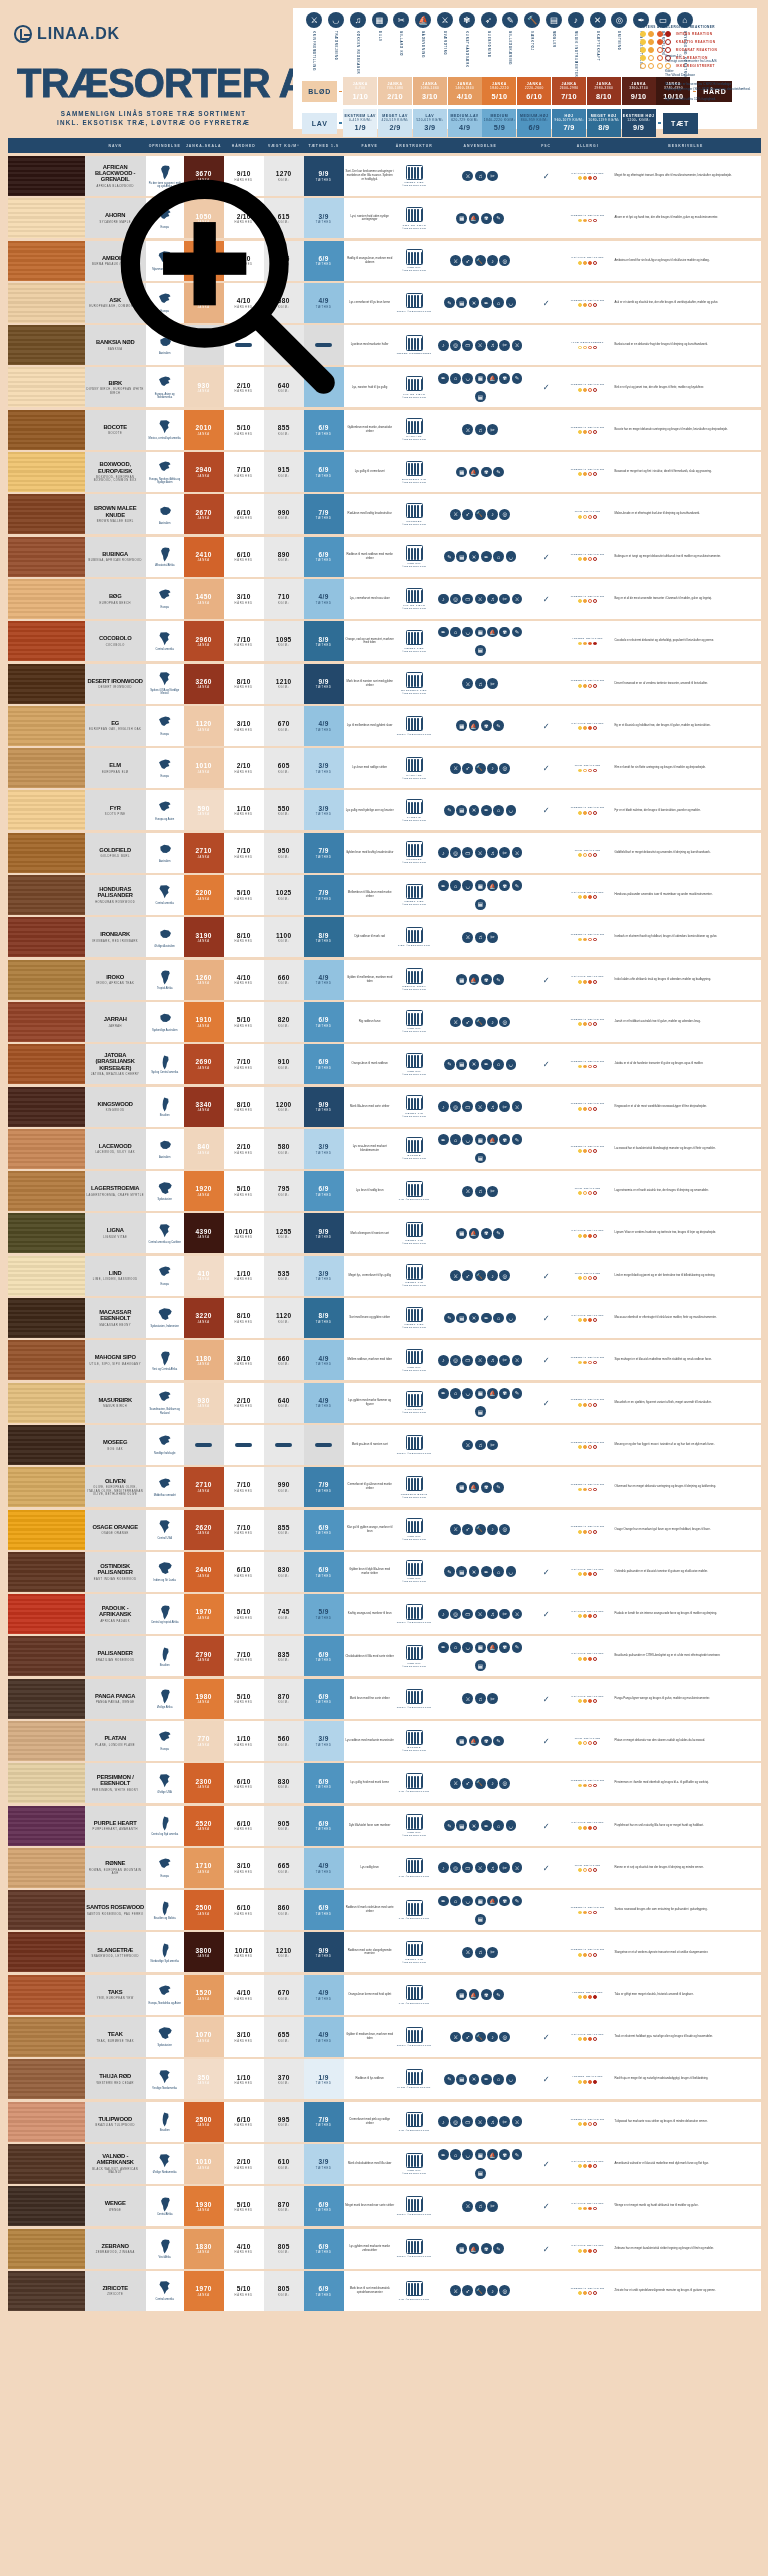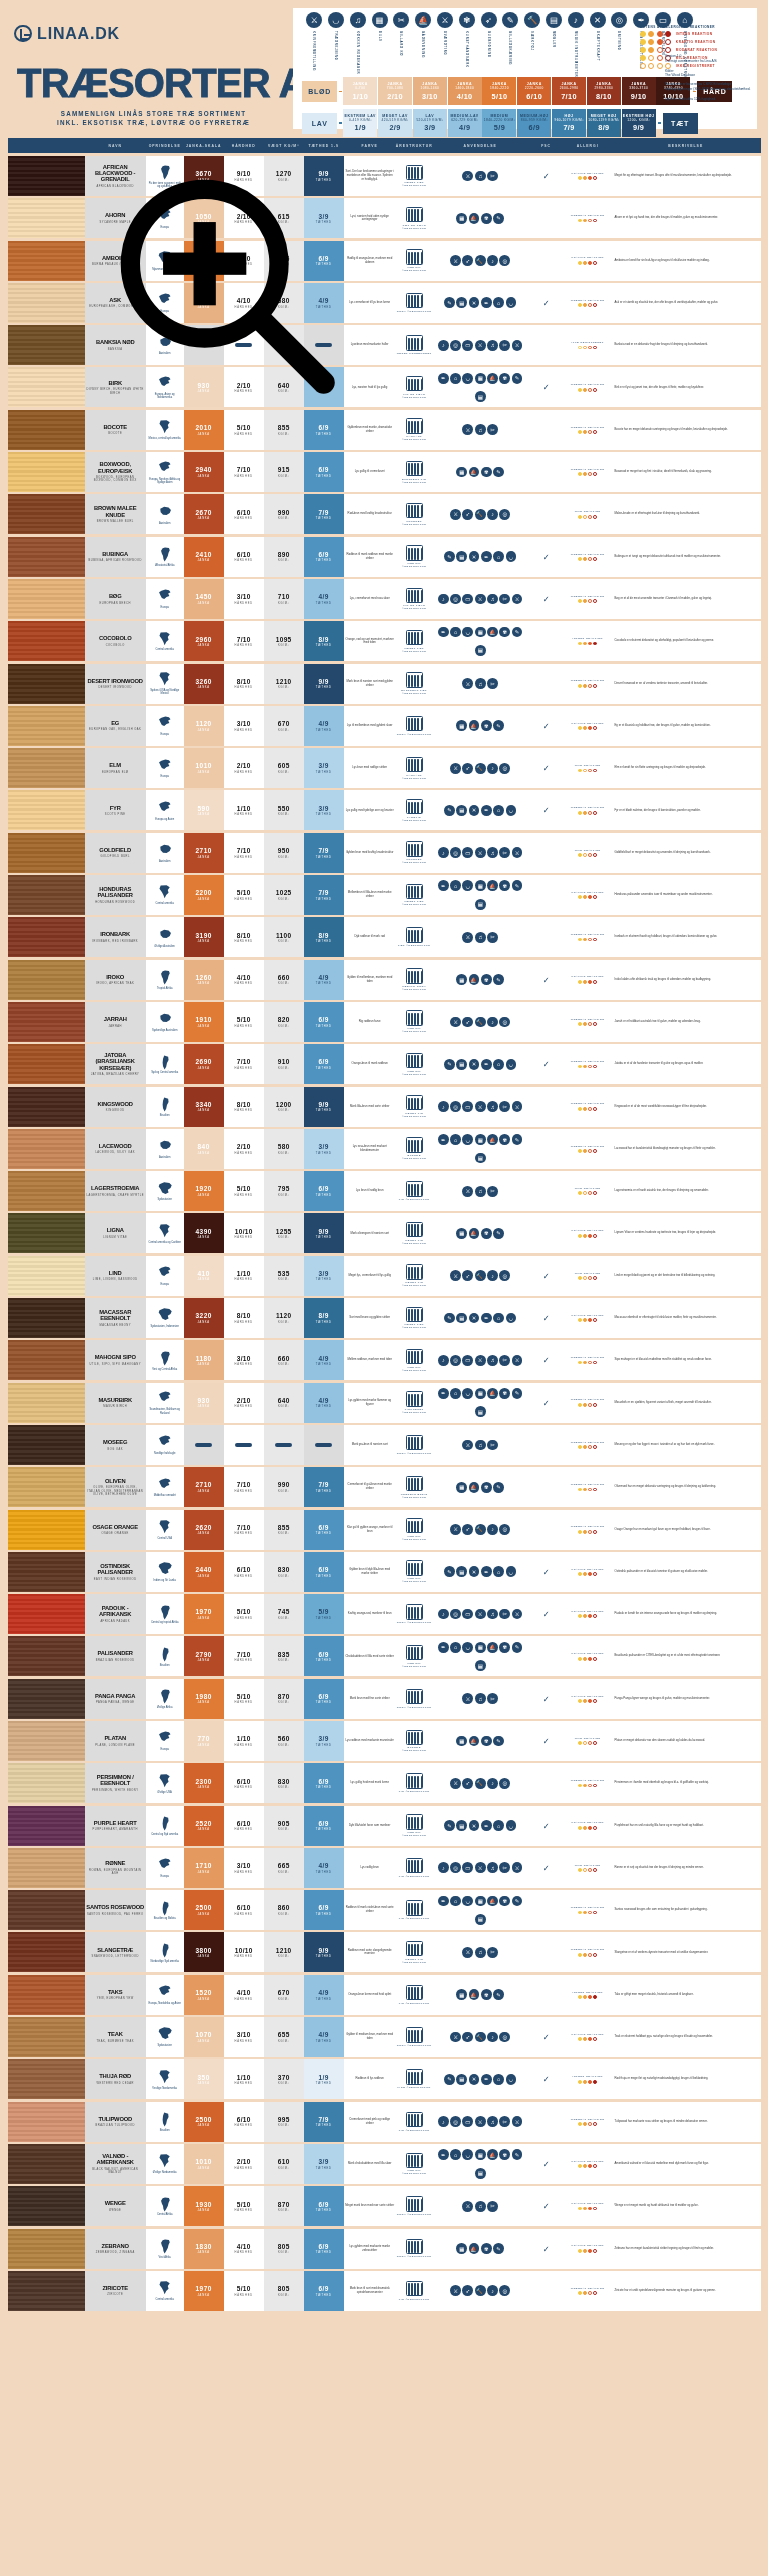--- a/index.html
+++ b/index.html
@@ -6,21 +6,21 @@
   * { box-sizing: border-box; margin:0; padding:0; }
   body {
     width:768px; height:2576px;
     background:#f2d8bf;
     font-family:"Liberation Sans", sans-serif;
     position:relative;
     overflow:hidden;
   }
   
   .header { position:relative; height:137px; }
-  .brand { position:absolute; left:14px; top:24.6px; display:flex; align-items:flex-start; gap:5.4px; }
+  .brand { position:absolute; left:14px; top:24.6px; display:flex; align-items:flex-end; gap:5.4px; }
   .brand-mark {
     width:17.7px; height:17.7px; border-radius:50%;
     border:2.3px solid #23486b; position:relative;
   }
   .brand-mark::after{
     content:""; position:absolute; left:3.8px; top:2.3px;
     width:7px; height:9.2px; border-left:2.3px solid #23486b; border-bottom:2.3px solid #23486b;
   }
   .brand-mark::before{
     content:""; position:absolute; left:8.4px; top:7px;

